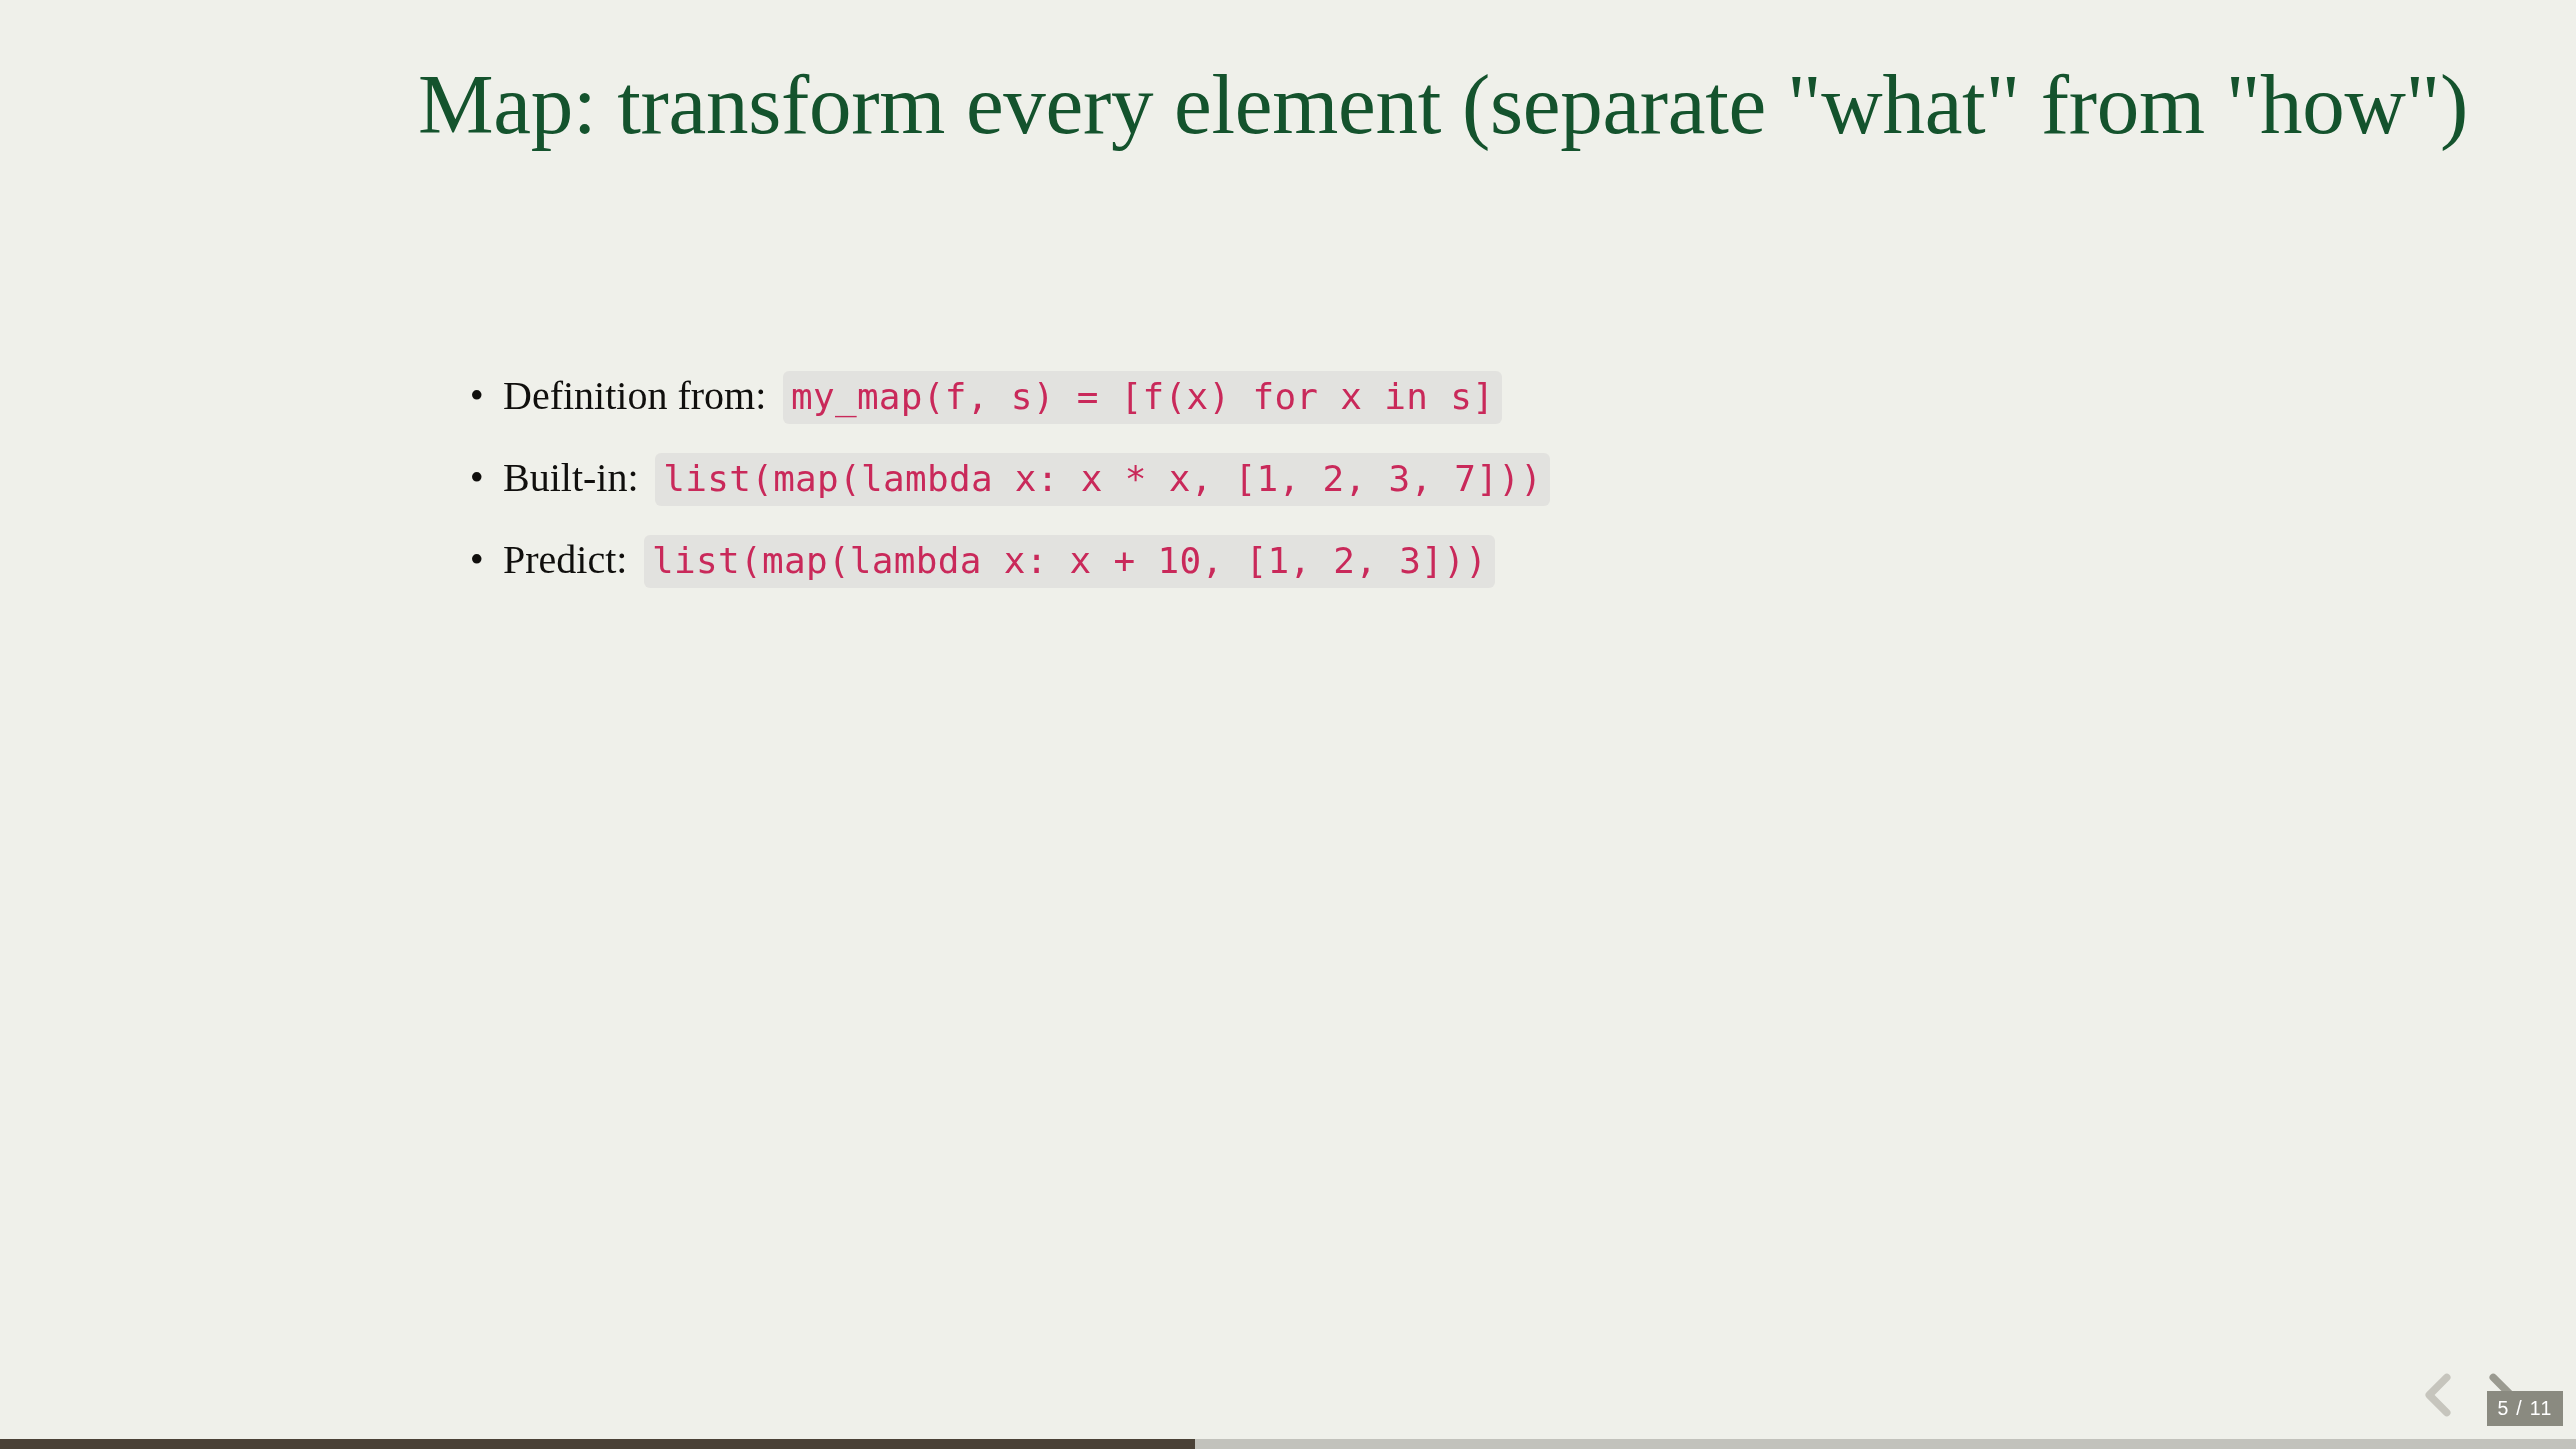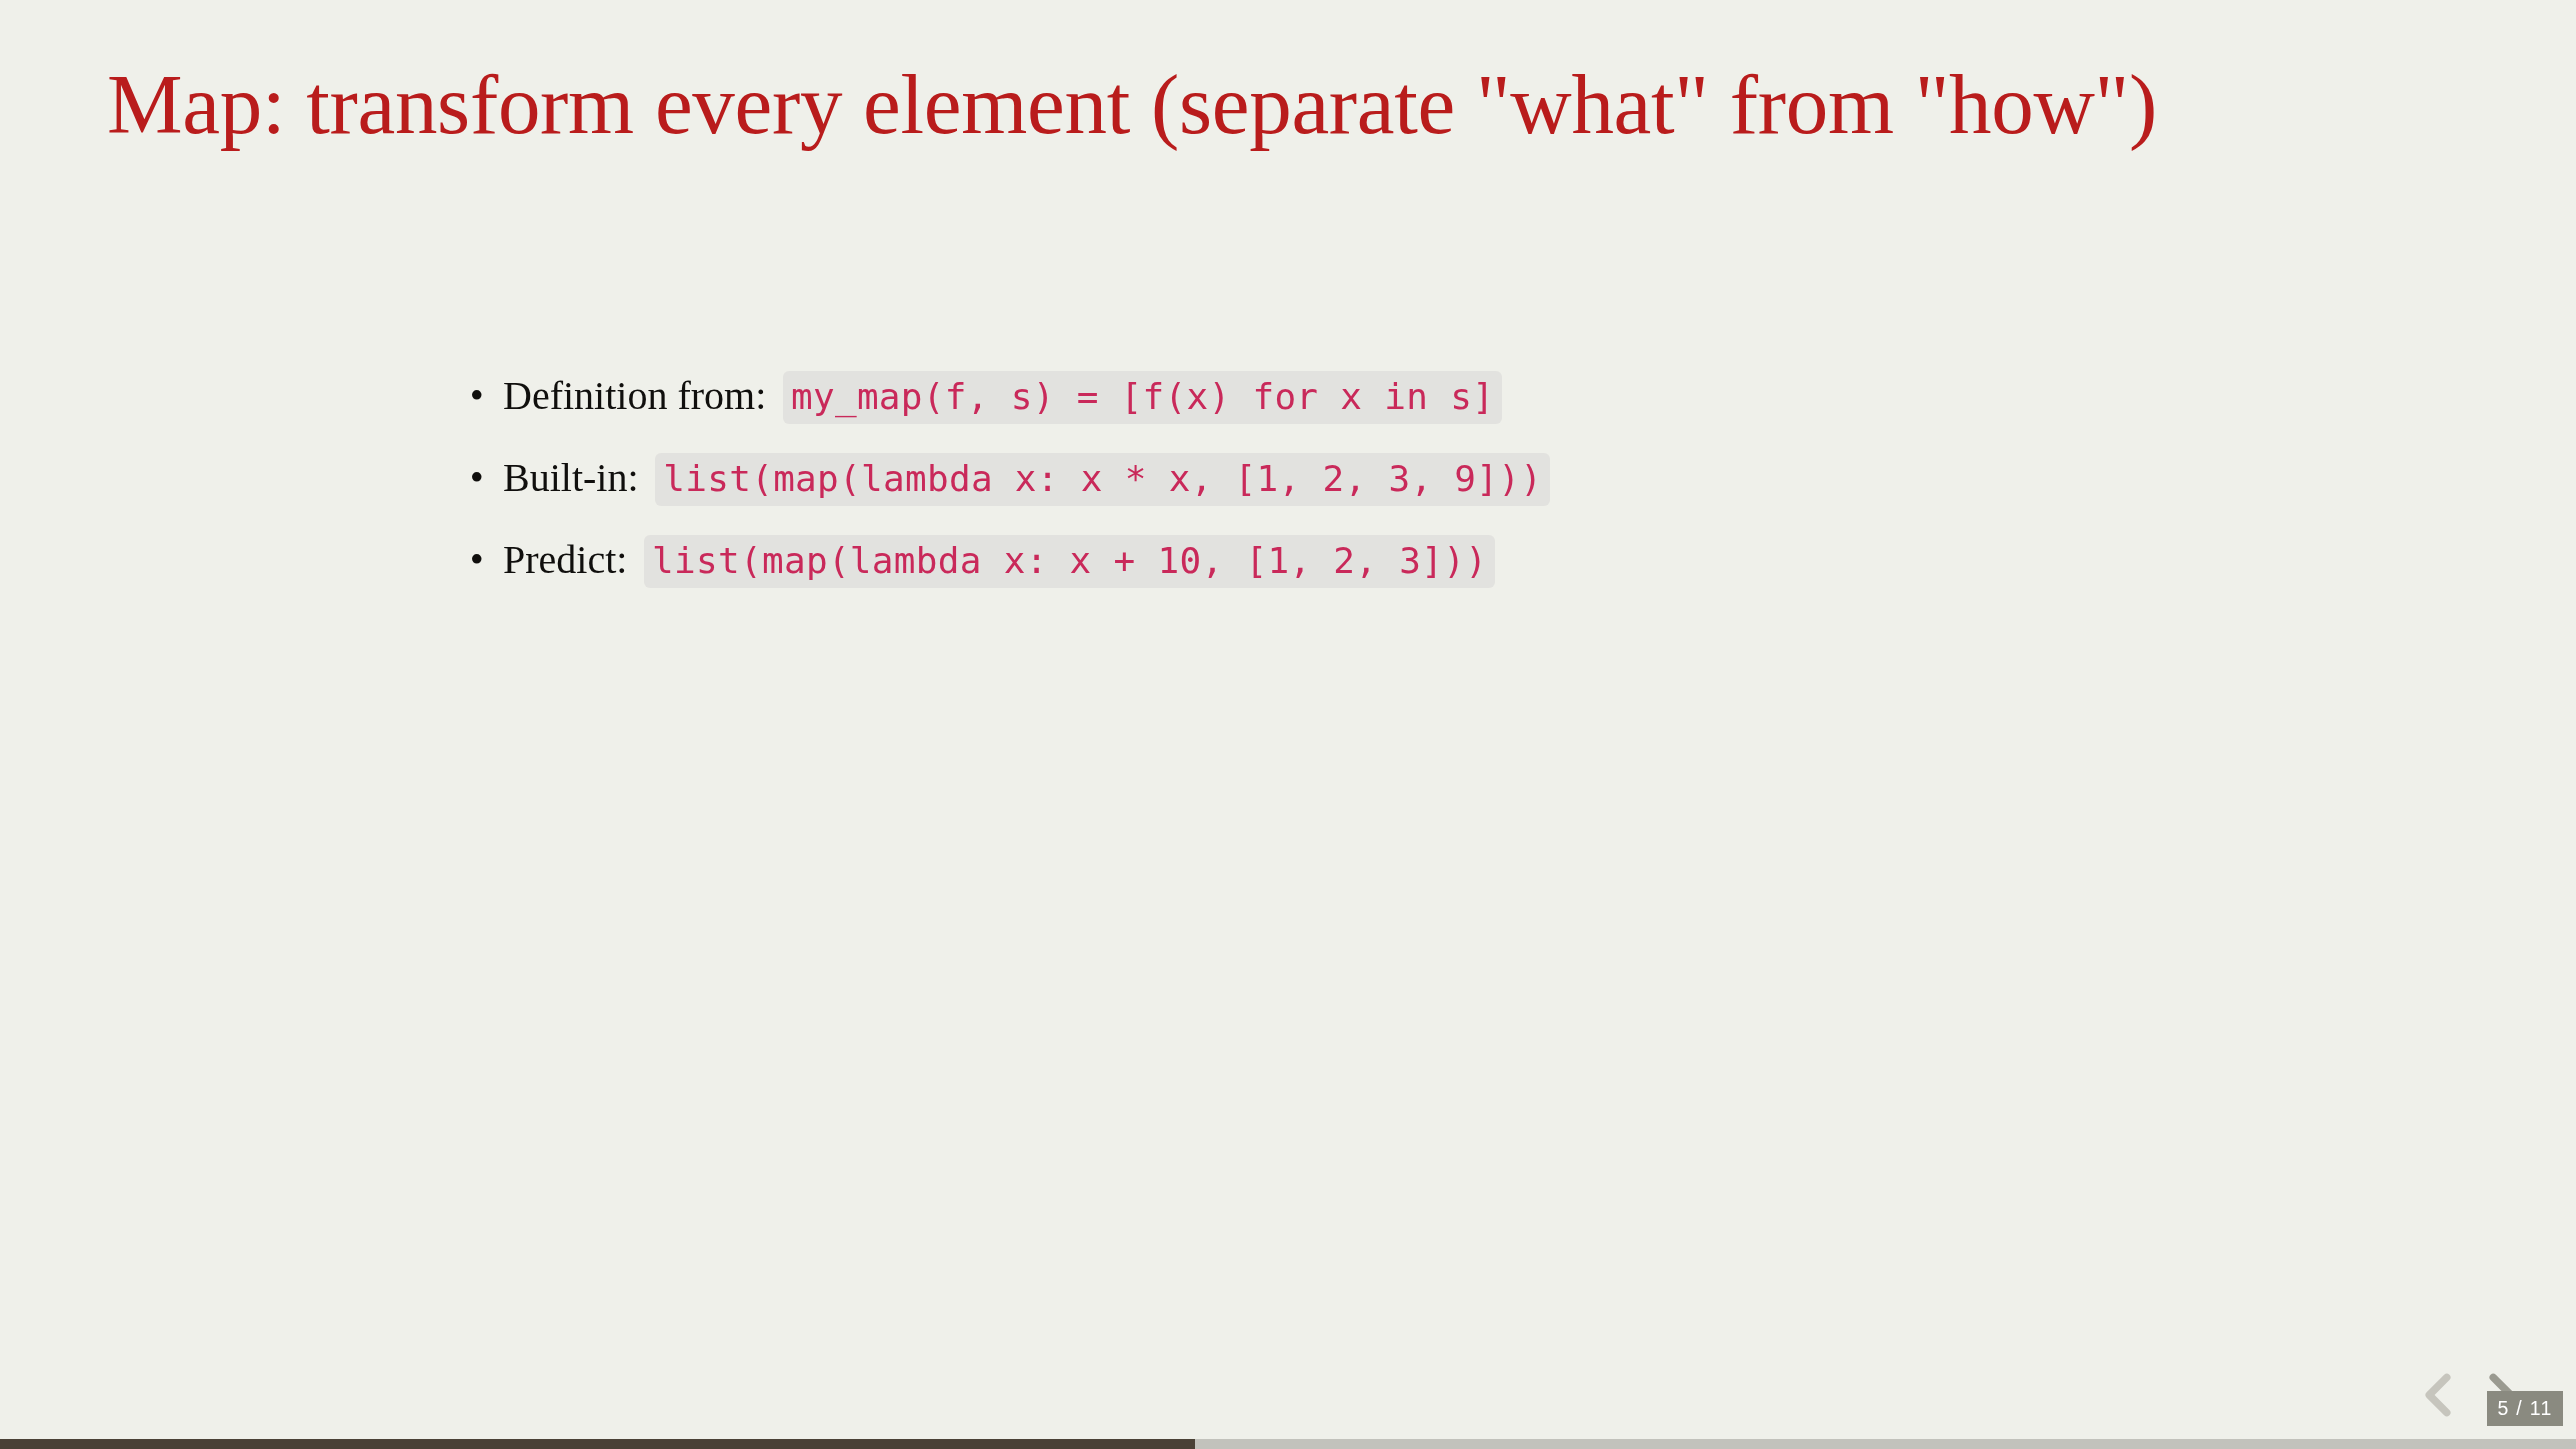--- a/index.html
+++ b/index.html
@@ -21,22 +21,22 @@
     inset: 0;
     display: block;
   }
 
   
   .slide-title {
     position: absolute;
     top: 48px;
     left: 107px;
     width: 2361px;
-    text-align: left;
-    color: #b91c1c;
+    text-align: right;
+    color: #14532d;
     font-family: "Liberation Serif", "DejaVu Serif", serif;
     font-weight: normal;
     font-size: 85px;
     line-height: 1.33;
     letter-spacing: -0.3px;
     margin: 0;
     white-space: normal;
   }
 
   
@@ -152,21 +152,21 @@
 
     <li class="bullet-item">
       <span class="bullet-marker">•</span>
       <span class="bullet-label">Definition from:</span>
       <code class="code-chip">my_map(f, s) = [f(x) for x in s]</code>
     </li>
 
     <li class="bullet-item">
       <span class="bullet-marker">•</span>
       <span class="bullet-label">Built-in:</span>
-      <code class="code-chip">list(map(lambda x: x * x, [1, 2, 3, 9]))</code>
+      <code class="code-chip">list(map(lambda x: x * x, [1, 2, 3, 7]))</code>
     </li>
 
     <li class="bullet-item">
       <span class="bullet-marker">•</span>
       <span class="bullet-label">Predict:</span>
       <code class="code-chip">list(map(lambda x: x + 10, [1, 2, 3]))</code>
     </li>
 
   </ul>
 

